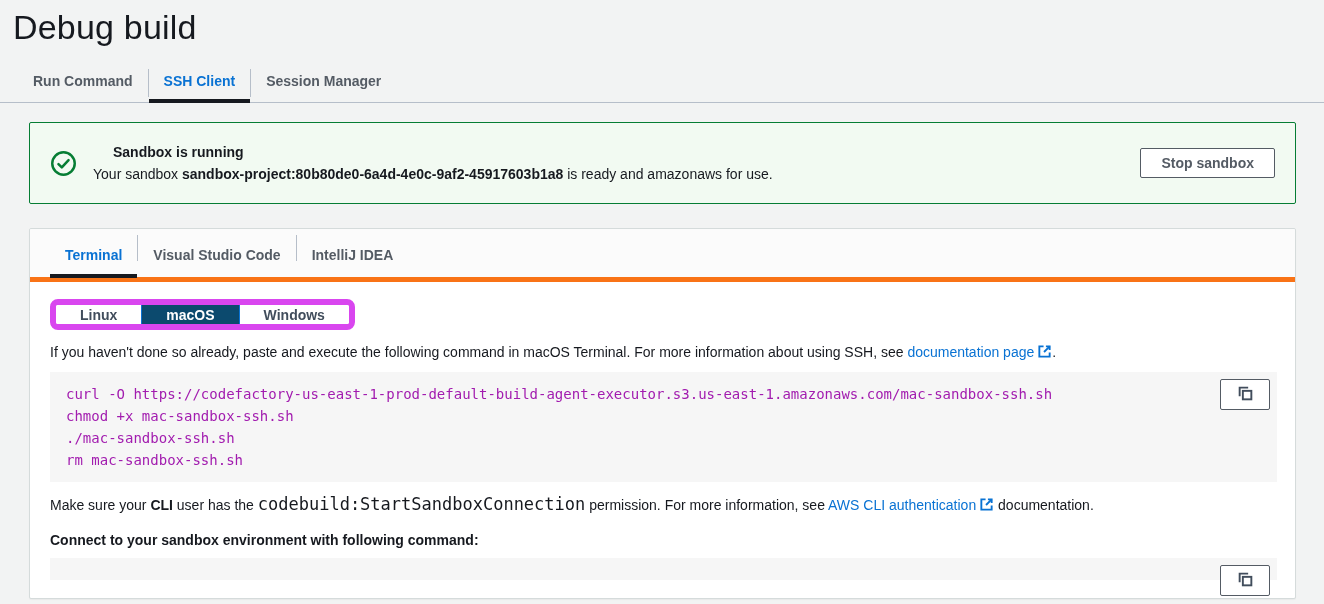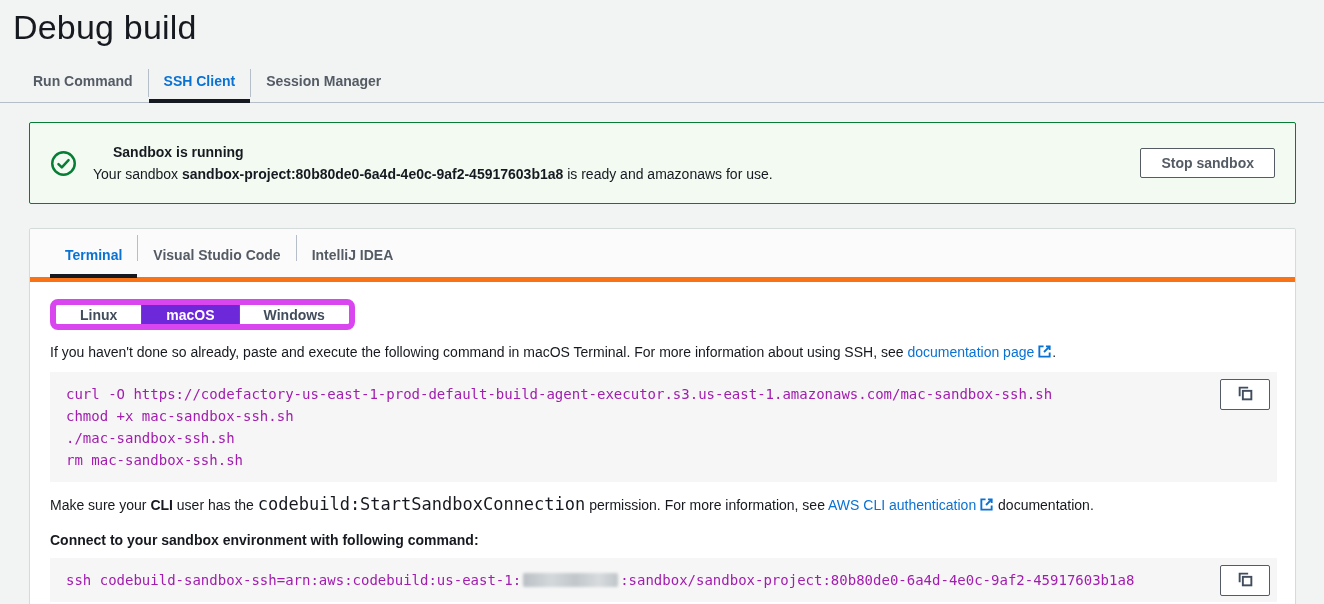--- a/index.html
+++ b/index.html
@@ -108,21 +108,21 @@
     align-items: center;
     padding: 0 24px;
     font-weight: 700;
     color: #414d5c;
     background: #ffffff;
     cursor: pointer;
     position: relative;
   }
   .seg + .seg { border-left: 1px solid #9aa5b1; }
   .seg.selected {
-    background: #6d28d9;
+    background: #0c4a6e;
     color: #ffffff;
     border-left-color: #0972d3;
   }
   .seg.selected + .seg { border-left-color: #0972d3; }
   
   .para { margin-top: 12px; line-height: 20px; }
   .link { color: #0972d3; text-decoration: none; cursor: pointer; }
   .ext-icon { display: inline-block; vertical-align: -2px; margin-left: 3px; color: #0972d3; }
   .mono { font-family: "DejaVu Sans Mono", monospace; font-size: 17px; }
   .bold { font-weight: 700; }
@@ -225,19 +225,19 @@
             </svg></span></button></div>
 
     <div class="para"><span>Make sure your </span><span class="bold">CLI</span><span> user has the </span><span class="mono">codebuild:StartSandboxConnection</span><span> permission. For more information, see </span><a class="link">AWS CLI authentication</a><span class="ext-icon"><svg width="15" height="15" viewBox="0 0 16 16" fill="none" stroke="currentColor" stroke-width="2">
             <path d="M13.5 9v4.5H2.5V2.5H7"></path>
             <path d="M9.5 2.5h4v4"></path>
             <path d="M13.5 2.5L7.5 8.5"></path>
           </svg></span><span> documentation.</span></div>
 
     <div class="connect-heading">Connect to your sandbox environment with following command:</div>
 
-    <div class="code-block"><span><span>ssh codebuild-sandbox-ssh=arn:aws:codebuild:us-east-1:</span><span class="redacted"></span><span>:sandbox/sandbox-project:80b80de0-6a4d-4e0c-9af2-45917603b1a8</span></span><button class="copy-btn"><span><svg width="17" height="17" viewBox="0 0 16 16" fill="none" stroke="currentColor" stroke-width="1.8">
+    <div class="code-block"><button class="copy-btn"><span><svg width="17" height="17" viewBox="0 0 16 16" fill="none" stroke="currentColor" stroke-width="1.8">
               <rect x="5.5" y="5.5" width="8" height="8"></rect>
               <path d="M2.5 10.5v-8h8"></path>
             </svg></span></button></div>
 
   </div>
 </div>
 
 </body></html>

